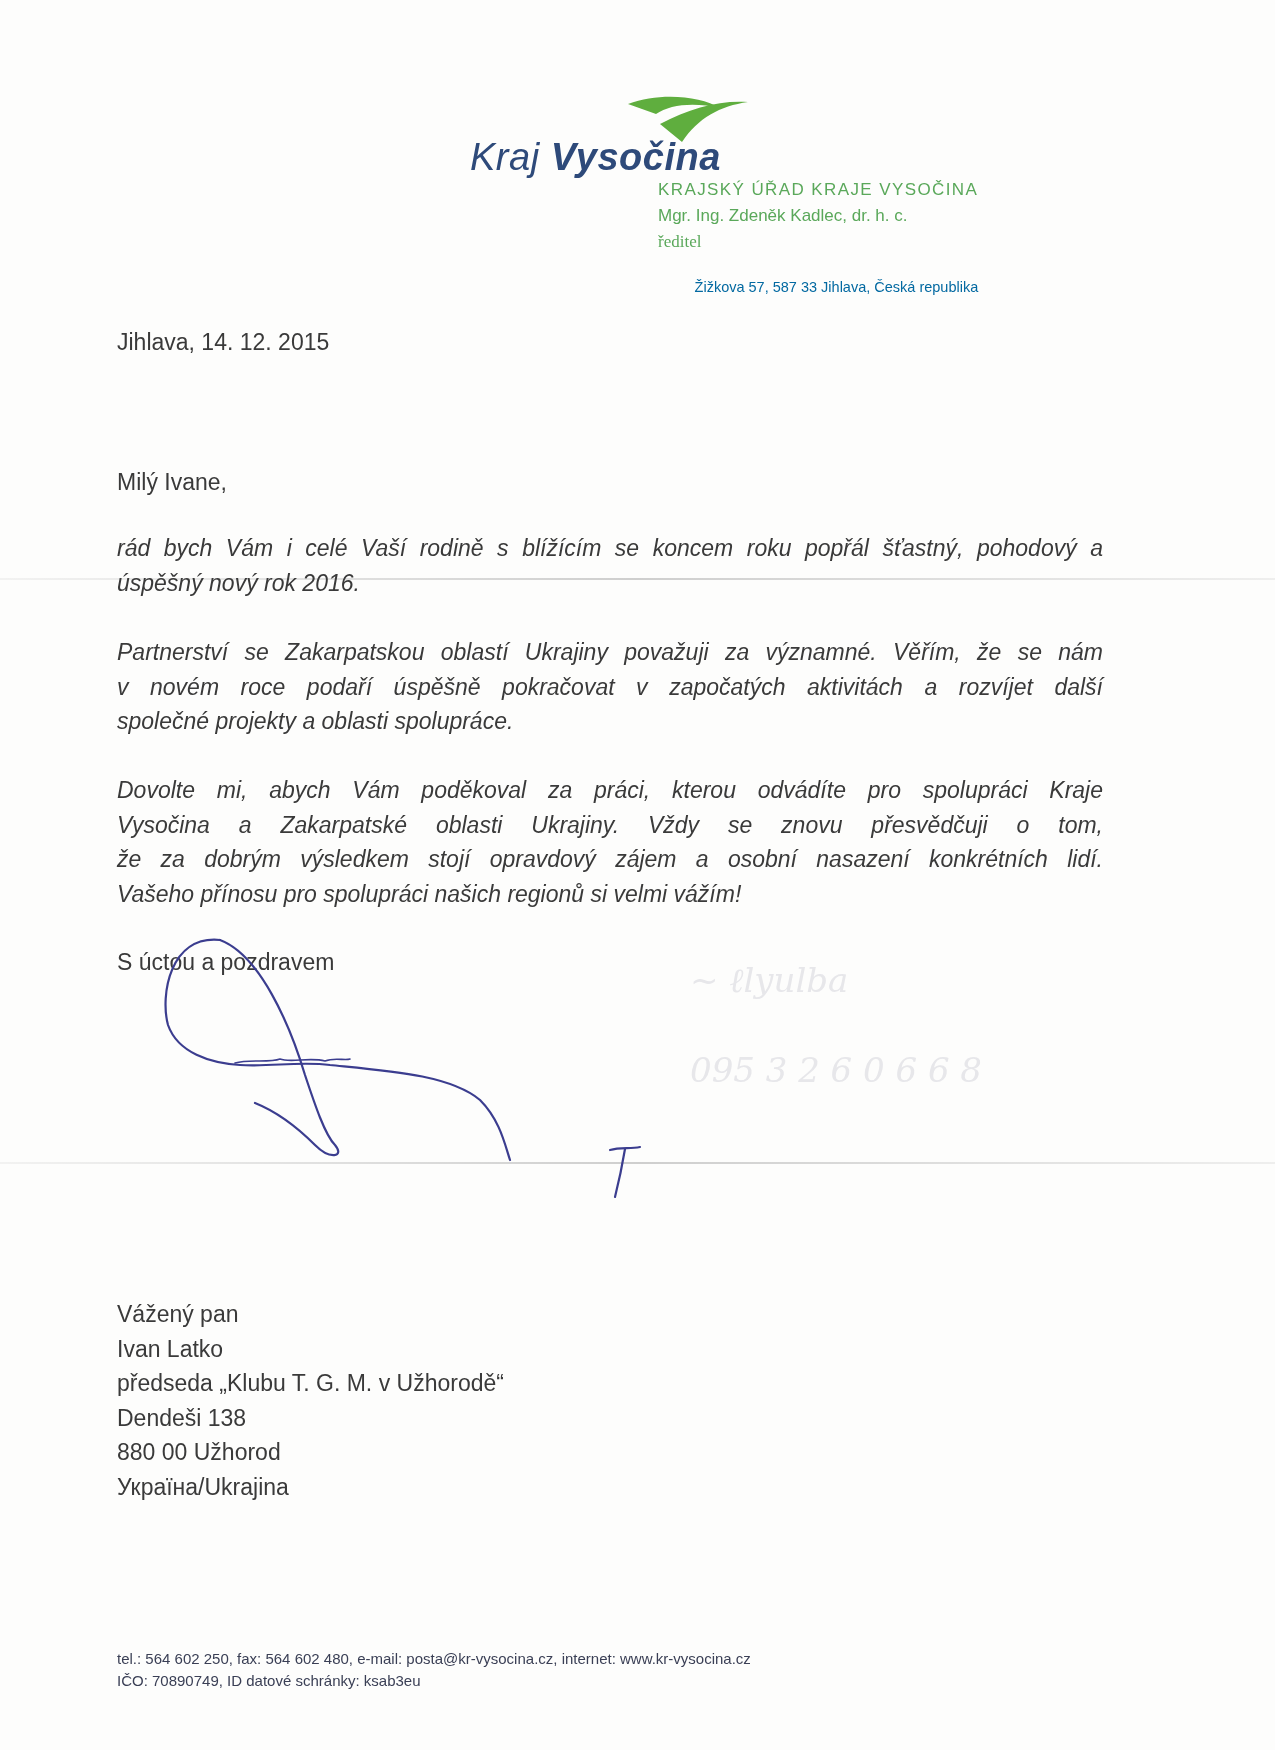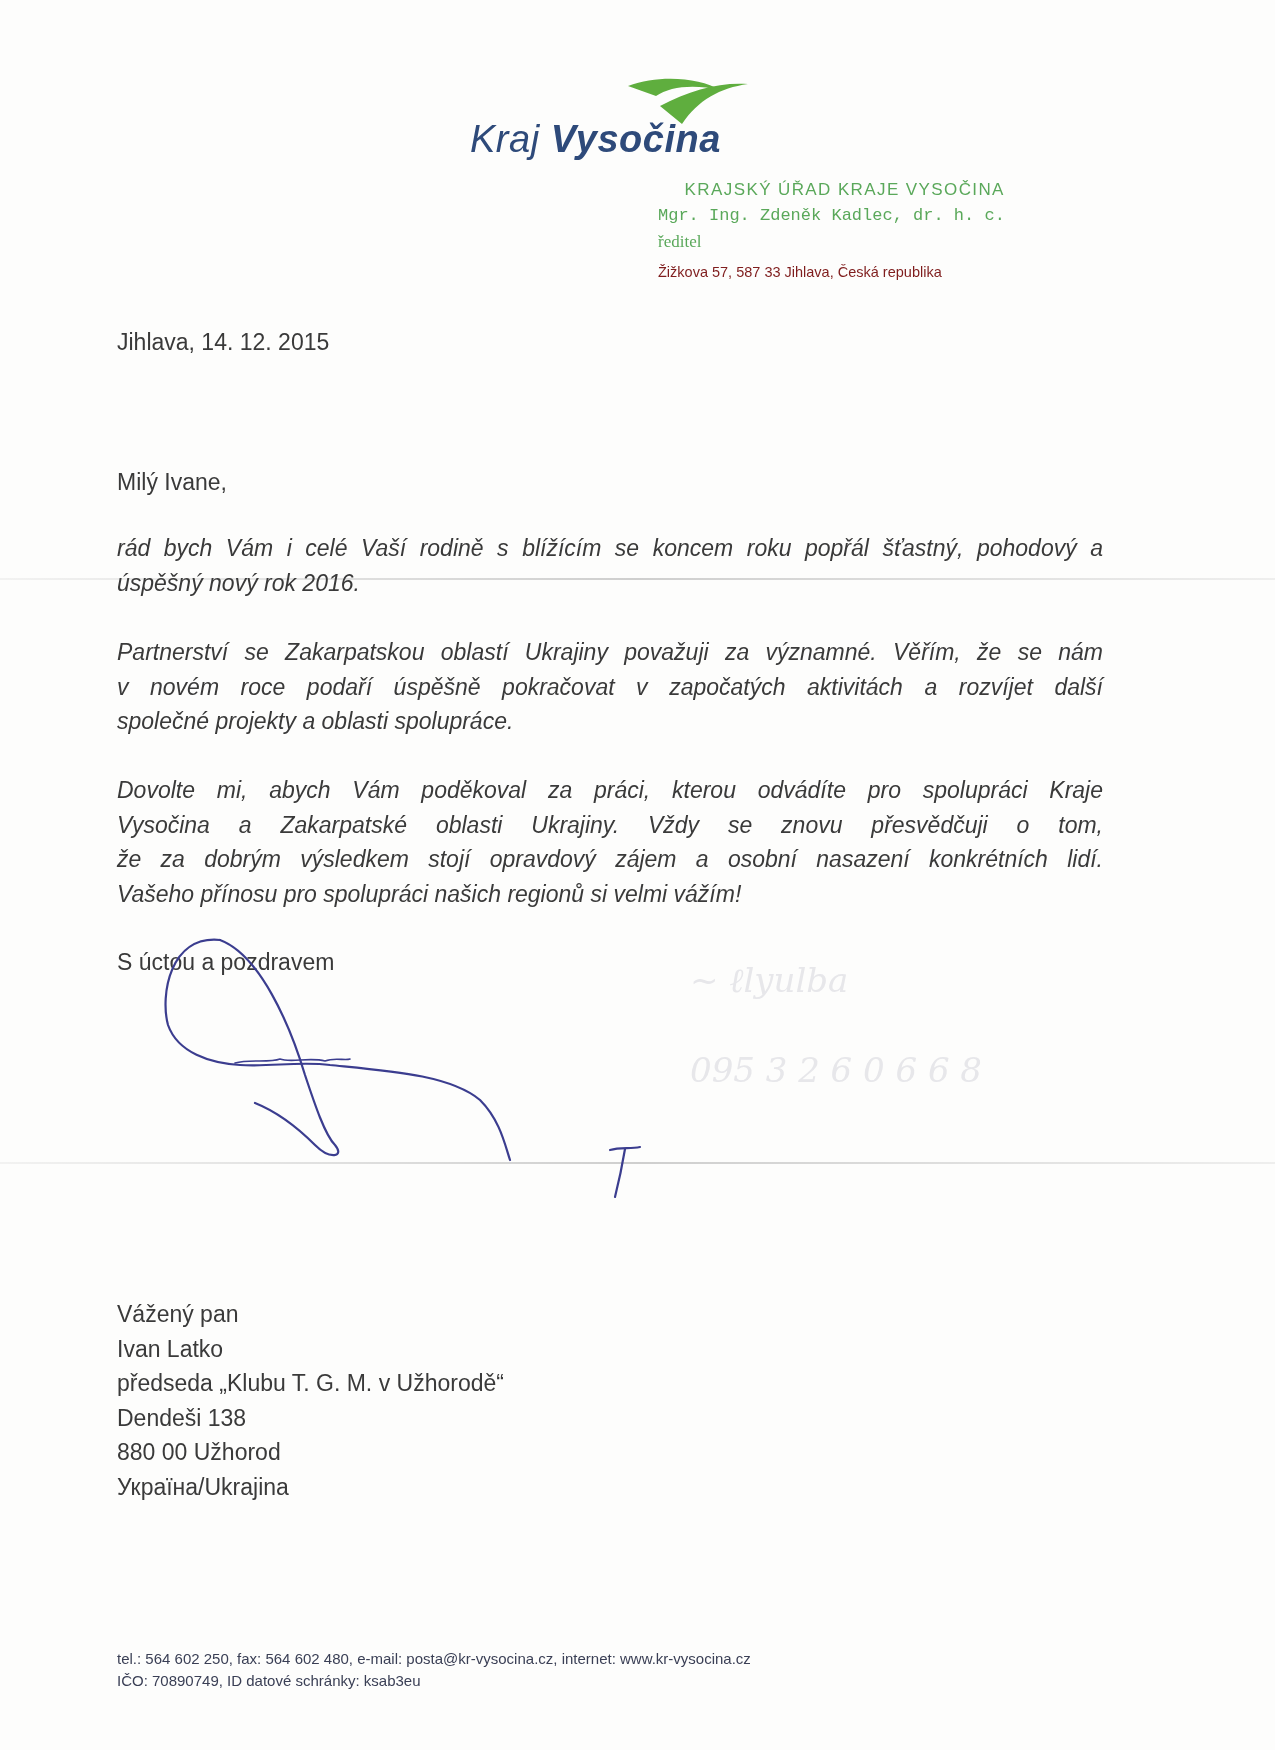--- a/index.html
+++ b/index.html
@@ -4,31 +4,31 @@
 <style>
   html, body { margin: 0; padding: 0; }
   body {
     width: 1275px; height: 1750px; position: relative; overflow: hidden;
     background: #fdfdfc;
     font-family: "Liberation Sans", sans-serif;
     color: #3a3a3a;
   }
   .fold { position: absolute; left: 0; width: 1275px; height: 2px;
     background: linear-gradient(to right, rgba(180,180,180,0.15), rgba(150,150,150,0.45), rgba(180,180,180,0.2)); }
-  .logo { position: absolute; left: 470px; top: 76px; width: 300px; height: 100px; }
+  .logo { position: absolute; left: 470px; top: 94px; width: 300px; height: 100px; }
   .logo-mark { position: absolute; left: 150px; top: 0; }
   .logo-text { position: absolute; left: 0; top: 42px; font-size: 38px; color: #2e4a7a; white-space: nowrap; letter-spacing: 0.5px; }
   .logo-text .kraj { font-style: italic; font-weight: normal; }
   .logo-text .vys { font-weight: bold; font-style: italic; }
   .sender { position: absolute; left: 658px; top: 177px; }
   .sender div { white-space: nowrap; }
   .sender .org { font-size: 17px; letter-spacing: 1.4px; color: #5aa85a; line-height: 26px; text-align: right; }
-  .sender .name { font-size: 17px; color: #5aa85a; line-height: 26px; font-family: Liberation Mono, monospace; }
+  .sender .name { font-size: 17px; color: #5aa85a; line-height: 26px; }
   .sender .role { font-size: 17px; color: #5aa85a; line-height: 26px; font-family: Liberation Serif, serif; }
-  .sender .addr { font-size: 14.5px; color: #7f1d1d; line-height: 30px; margin-top: 2px; }
+  .sender .addr { font-size: 14.5px; color: #0369a1; line-height: 30px; margin-top: 17px; text-align: right; }
   .text { position: absolute; left: 117px; font-size: 23px; line-height: 34.5px; white-space: nowrap; }
   .body-block { position: absolute; left: 117px; width: 986px; font-size: 23px; line-height: 34.5px; text-align: justify; }
   .body-block .line { display: block; text-align: justify; text-align-last: justify; font-style: italic; }
   .body-block .line.last { text-align-last: left; }
   .recipient { position: absolute; left: 117px; top: 1297px; font-size: 23px; line-height: 34.5px; }
   .recipient div { white-space: nowrap; }
   .footer { position: absolute; left: 117px; top: 1648px; font-size: 15px; line-height: 22px; color: #3a3f55; }
   .footer div { white-space: nowrap; }
   .signature { position: absolute; left: 150px; top: 935px; }
   .ghost { position: absolute; color: rgba(190,190,200,0.35); font-size: 34px; font-style: italic; font-family: "DejaVu Serif", serif; }

